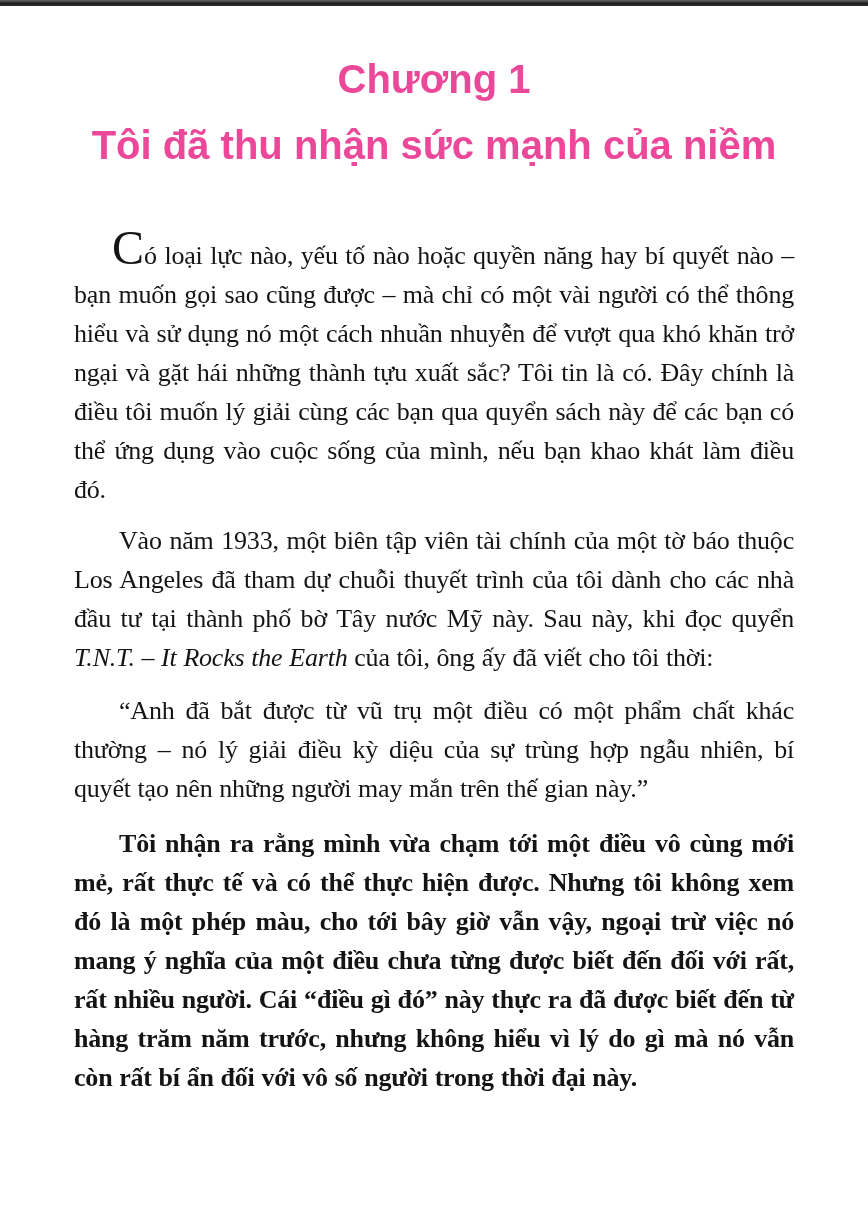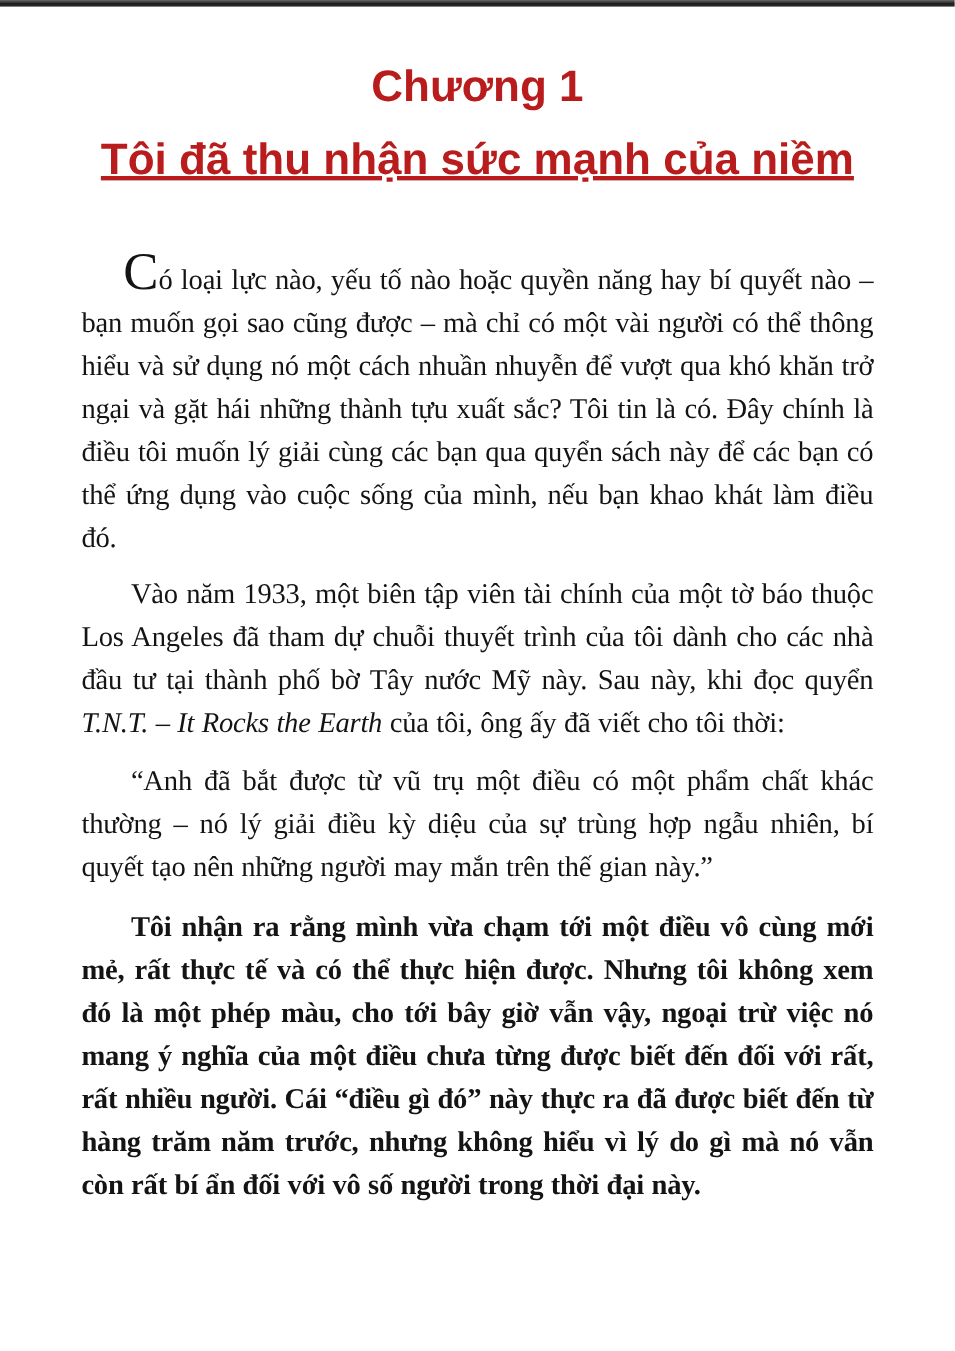--- a/index.html
+++ b/index.html
@@ -21,34 +21,33 @@
     background: linear-gradient(#6a6a6a, #1d1d1d 55%, #2e2e2e);
   }
   .content {
     padding: 0 62px;
   }
   header.chapter-header {
     margin-top: 40px;
     text-align: center;
     font-family: "Liberation Sans", sans-serif;
     font-weight: bold;
-    color: #b91c1c;
+    color: #ec4899;
   }
   .chapter-number {
     font-size: 40px;
     line-height: 66px;
     margin: 0;
     font-weight: bold;
   }
   .chapter-title {
     margin: 0;
     font-size: 40px;
     line-height: 66px;
     font-weight: bold;
-    text-decoration: underline;
   }
   .chapter-title .title-line {
     display: block;
   }
   main.body-text {
     margin-top: 50px;
   }
   p.body-para {
     font-size: 26px;
     line-height: 39px;

